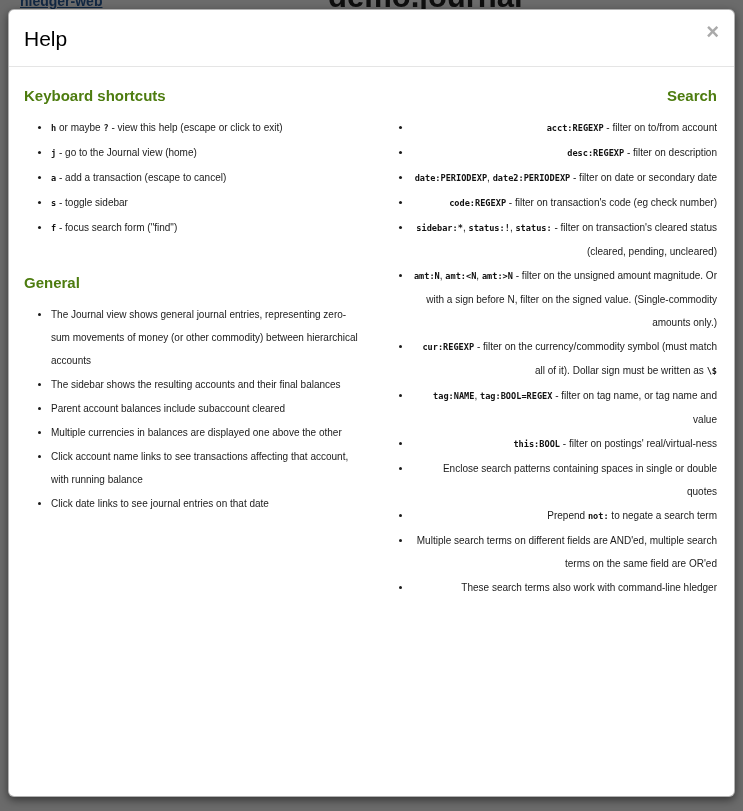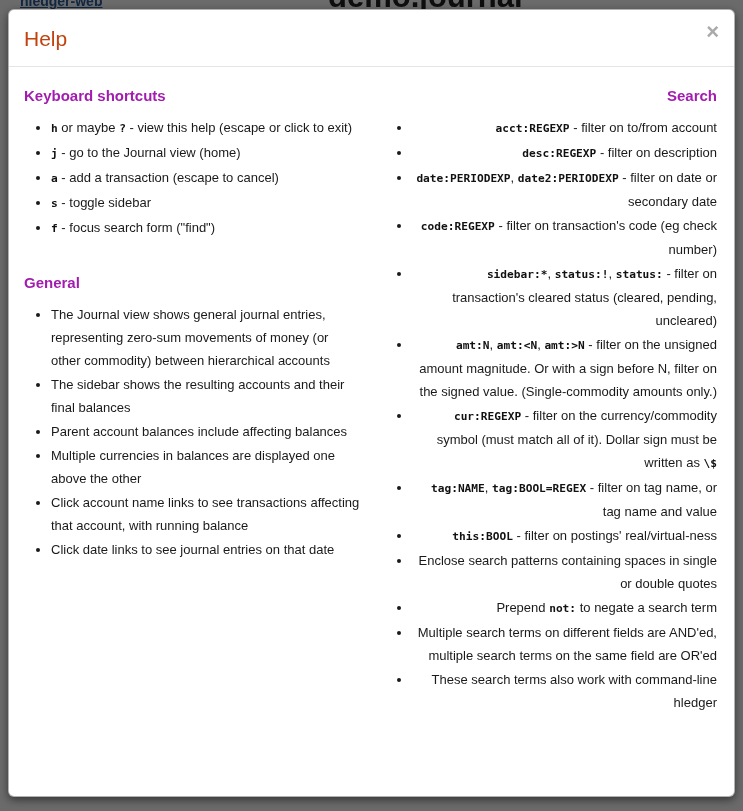--- a/index.html
+++ b/index.html
@@ -29,41 +29,41 @@
     box-shadow:0 3px 9px rgba(0,0,0,0.5);
     overflow:hidden;box-sizing:border-box;
     border:1px solid rgba(0,0,0,0.3);
   }
   .modal-header{
     padding:15px 15px 13px 15px;
     border-bottom:1px solid #e5e5e5;
     position:relative;
   }
   .modal-title{
-    margin:0;font-size:21px;font-weight:500;color:#c2410c;line-height:28px;
+    margin:0;font-size:21px;font-weight:500;color:#000000;line-height:28px;
   }
   .close-btn{
     position:absolute;top:12px;right:15px;
     font-size:22px;line-height:20px;color:#aaa;font-weight:bold;
     cursor:pointer;background:none;border:none;padding:0;
   }
   .modal-body{
     display:flex;padding:20px 15px 30px 15px;box-sizing:border-box;
   }
   .col{box-sizing:border-box;}
   .col-left{width:52%;padding-right:26px;}
   .col-right{width:48%;padding-right:2px;text-align:right;}
   .section-heading{
-    font-size:15px;font-weight:bold;color:#a21caf;
+    font-size:15px;font-weight:bold;color:#4d7c0f;
     margin:0 0 12px 0;
   }
   .section-heading.spaced{margin-top:34px;}
   ul.help-list{
     margin:0;padding:0 0 0 27px;
-    font-size:13px;line-height:23px;color:#1a1a1a;
+    font-size:10px;line-height:23px;color:#1a1a1a;
   }
   ul.help-list li{margin:0 0 1px 0;}
   code{
     font-family:"DejaVu Sans Mono","Liberation Mono",monospace;
     font-weight:bold;font-size:86%;color:#111;
   }
 </style>
 </head>
 <body>
 
@@ -86,21 +86,21 @@
           <li><code>h</code> or maybe <code>?</code> - view this help (escape or click to exit)</li>
           <li><code>j</code> - go to the Journal view (home)</li>
           <li><code>a</code> - add a transaction (escape to cancel)</li>
           <li><code>s</code> - toggle sidebar</li>
           <li><code>f</code> - focus search form ("find")</li>
         </ul>
       <h3 class="section-heading spaced">General</h3>
       <ul class="help-list">
           <li>The Journal view shows general journal entries, representing zero-sum movements of money (or other commodity) between hierarchical accounts</li>
           <li>The sidebar shows the resulting accounts and their final balances</li>
-          <li>Parent account balances include affecting balances</li>
+          <li>Parent account balances include subaccount cleared</li>
           <li>Multiple currencies in balances are displayed one above the other</li>
           <li>Click account name links to see transactions affecting that account, with running balance</li>
           <li>Click date links to see journal entries on that date</li>
         </ul>
     </div>
     <div class="col col-right">
       <h3 class="section-heading">Search</h3>
       <ul class="help-list">
           <li><code>acct:REGEXP</code> - filter on to/from account</li>
           <li><code>desc:REGEXP</code> - filter on description</li>

